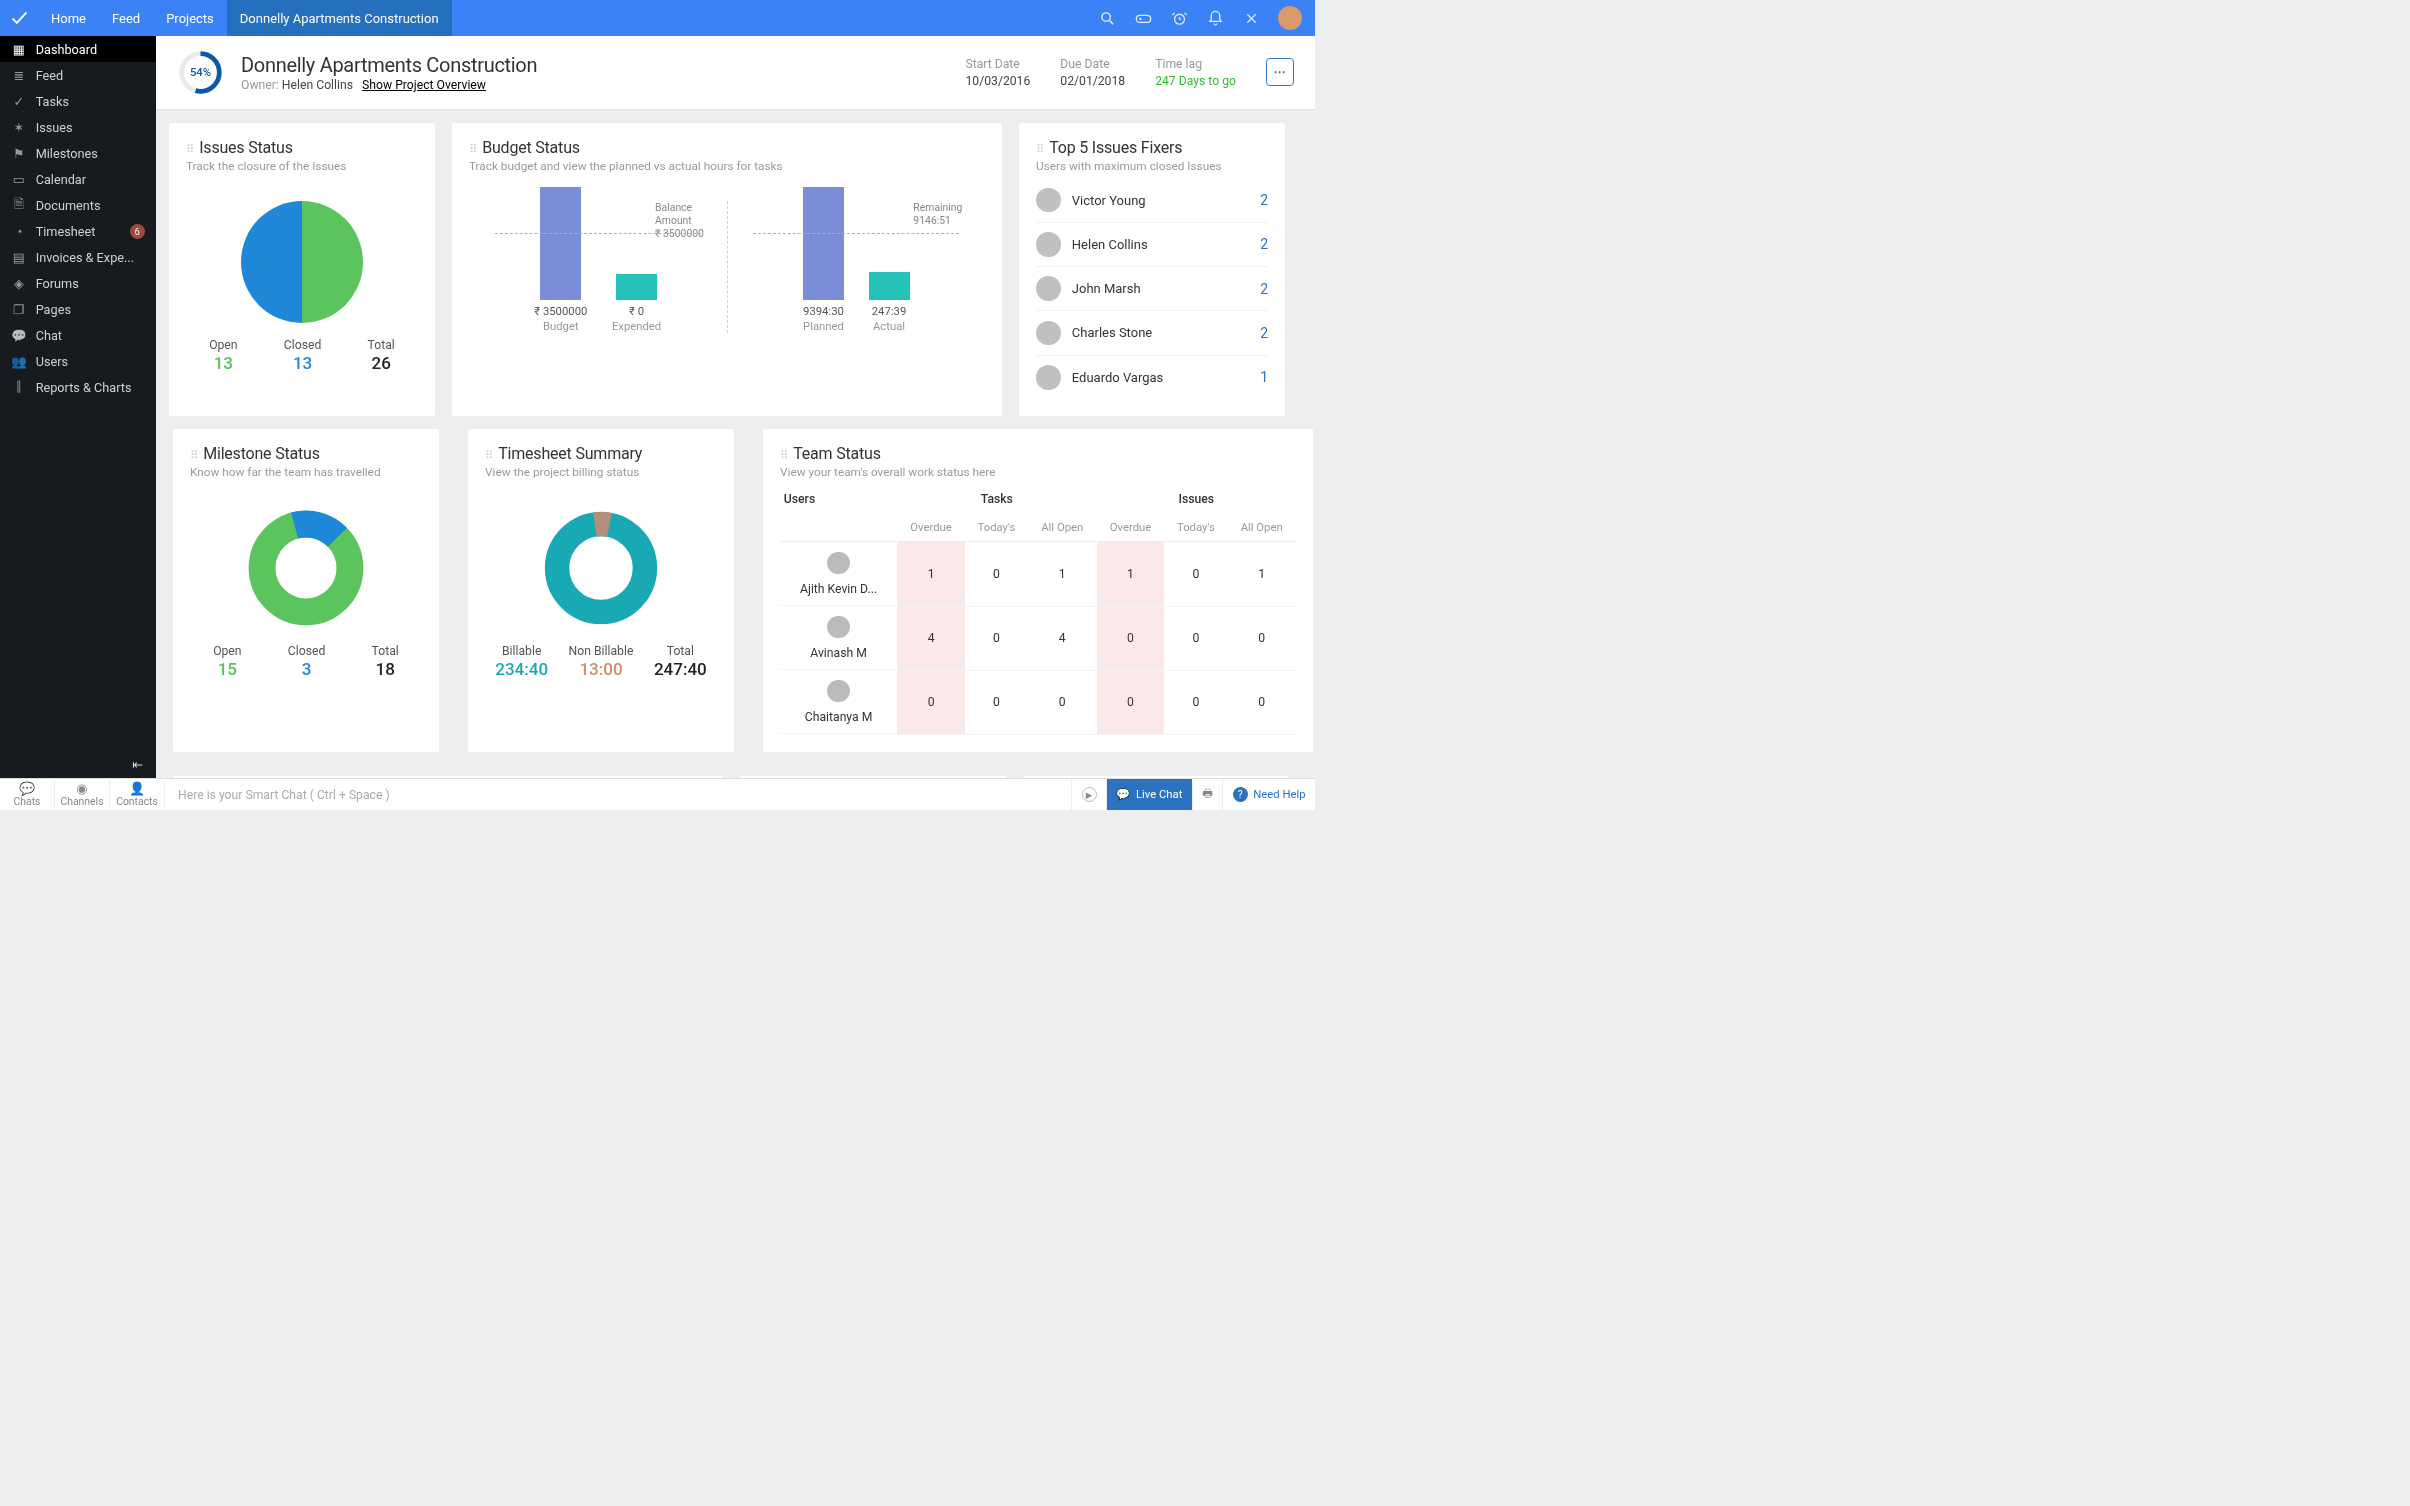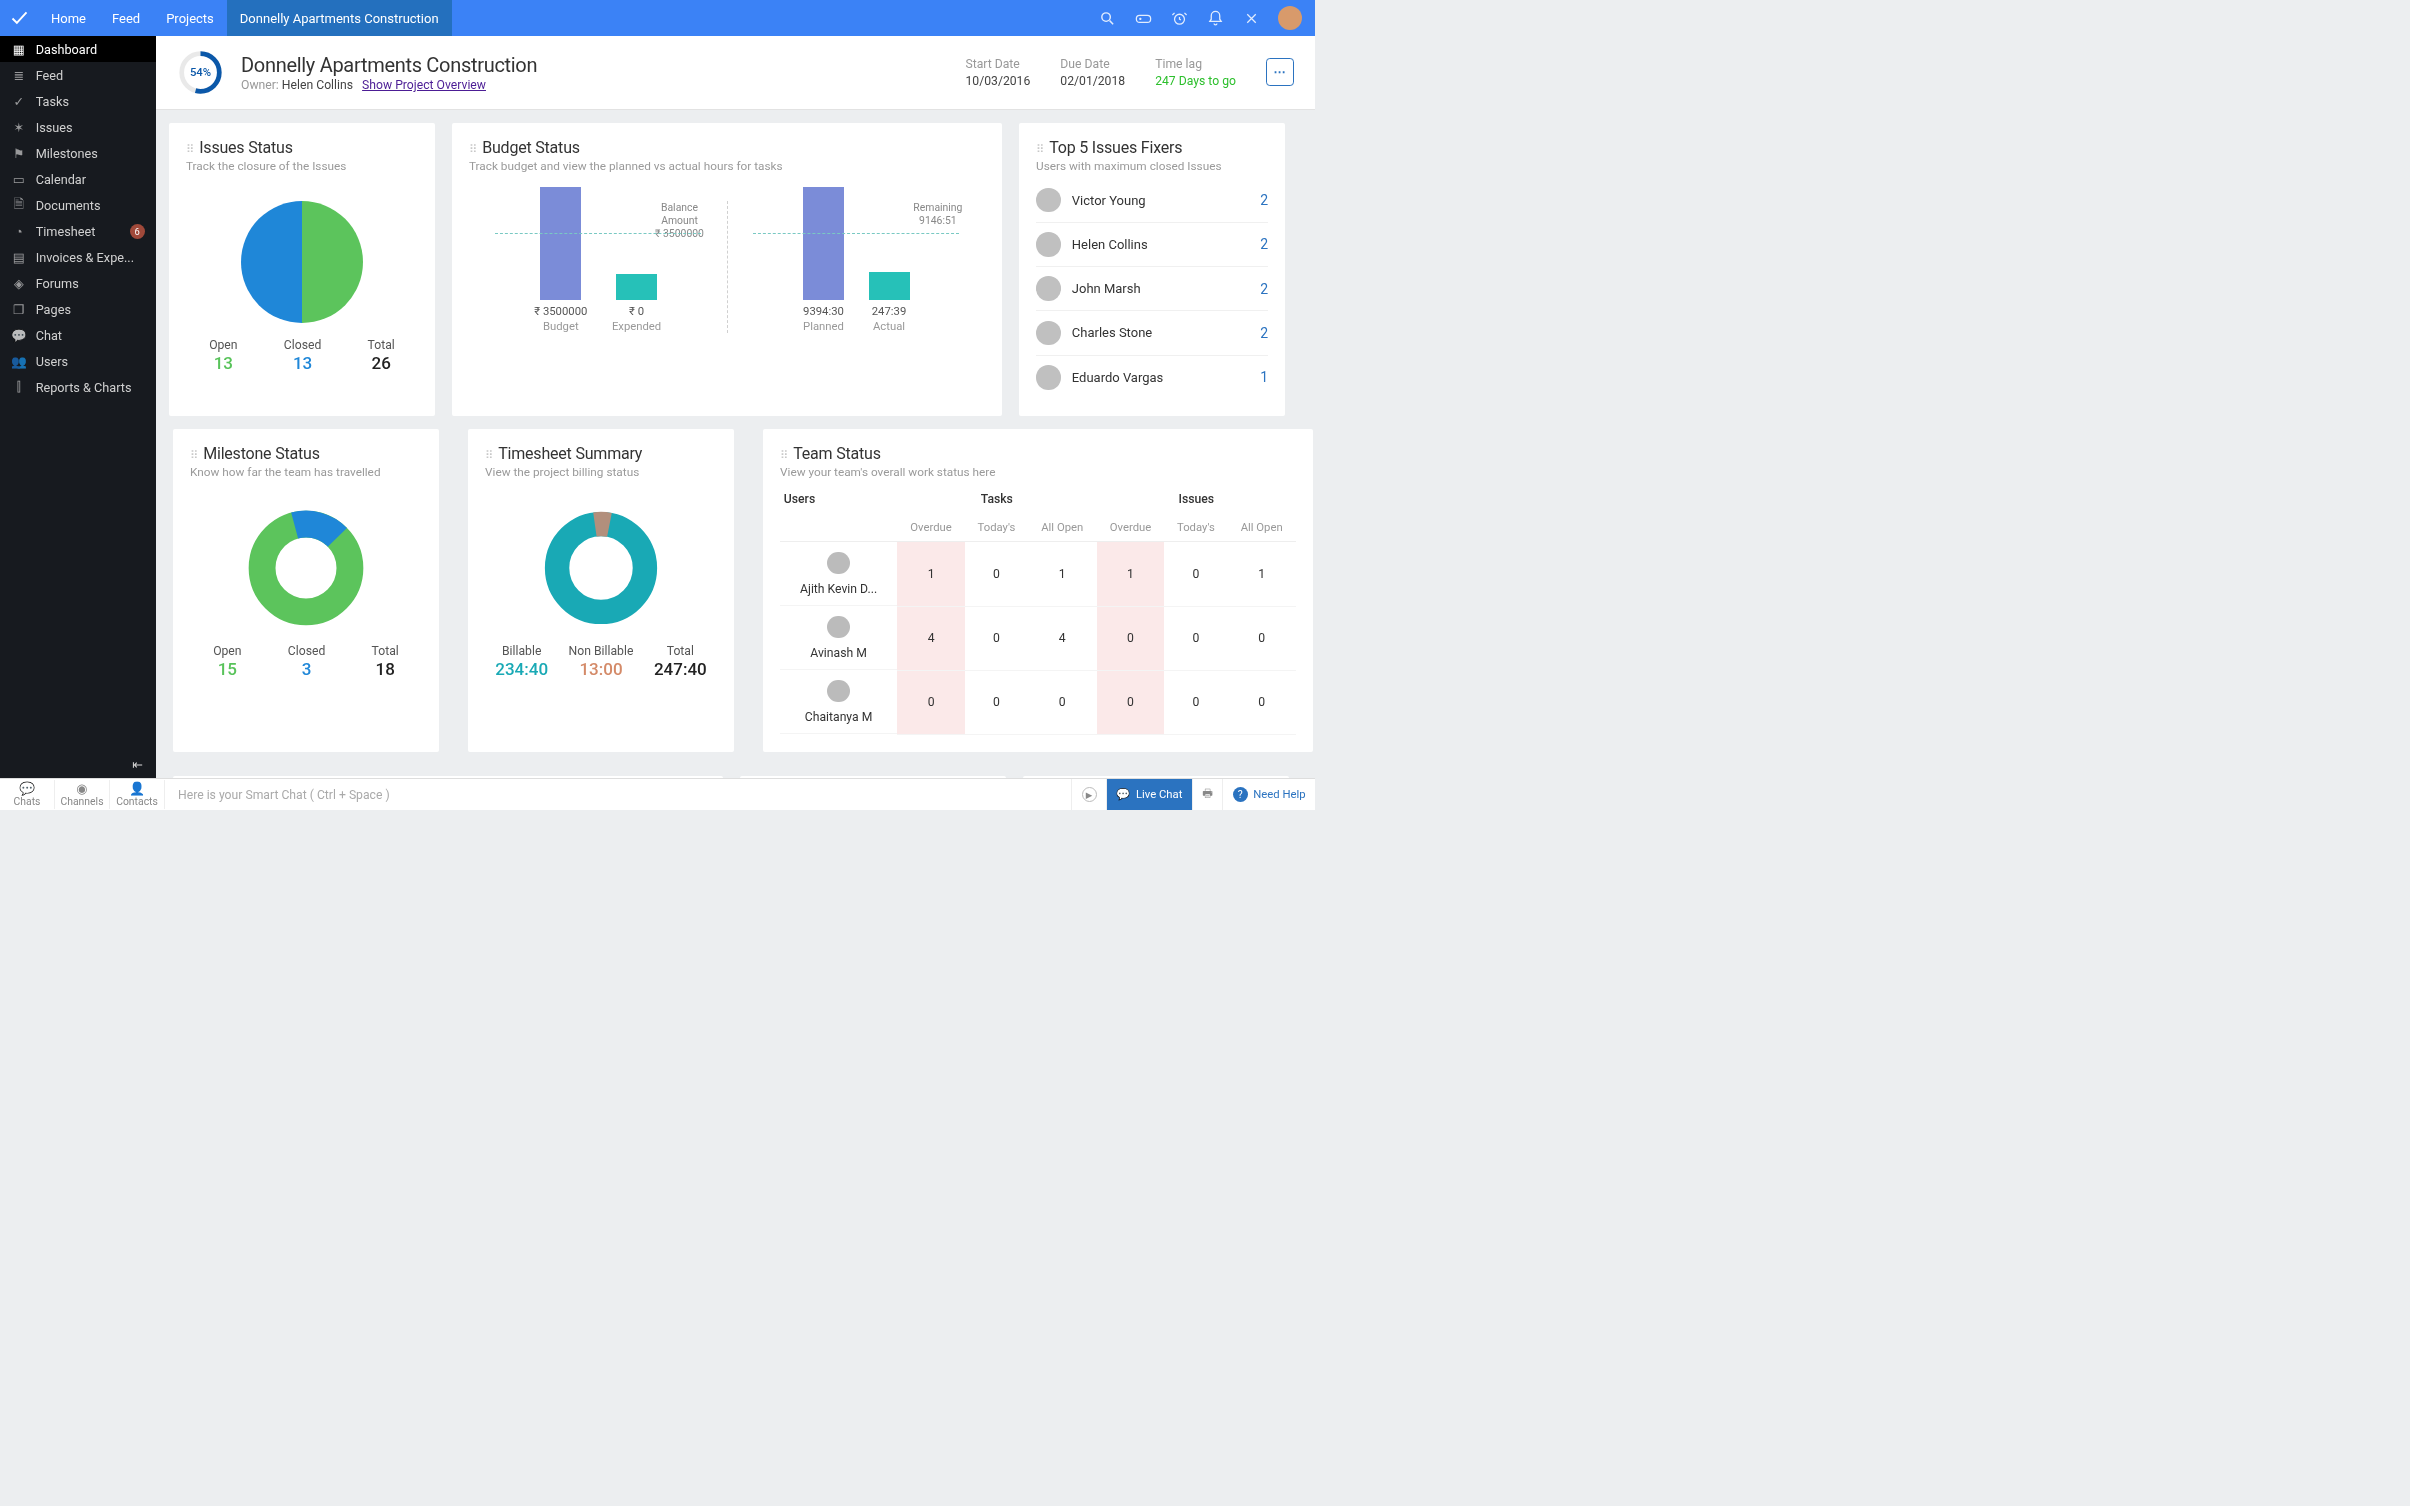--- a/index.html
+++ b/index.html
@@ -27,21 +27,21 @@
 .sidebar-footer { margin-top:auto; height:28px; display:flex; align-items:center; justify-content:flex-end; padding-right:13px; }
 
 
 .main { flex:1; overflow-y:auto; padding:0; }
 .page-head { background:#fff; padding:13px 21px; display:flex; align-items:center; gap:17px; border-bottom:0.9px solid #e2e2e2; }
 .progress-ring { width:47px; height:47px; position:relative; }
 .progress-ring .pct { position:absolute; inset:0; display:flex; align-items:center; justify-content:center; font-size:11.3px; color:#0b58a9; font-weight:500; }
 .page-titleblock .ptitle { font-size:20px; letter-spacing:-0.3px; }
 .owner-line { font-size:12.2px; color:#999; margin-top:1.9px; }
 .owner-line .owner-name { color:#444; }
-.owner-line .overview-link { color:#4c1d95; text-decoration:underline; cursor:pointer; }
+.owner-line .overview-link { color:#000000; text-decoration:underline; cursor:pointer; }
 .head-right { margin-left:auto; display:flex; align-items:center; gap:30px; font-size:12.2px; }
 .head-right .kv .k { color:#999; font-size:12.2px; }
 .head-right .kv .v { margin-top:3.8px; color:#444; }
 .head-right .kv .v.green { color:#2cbf2c; }
 .more-btn { width:28px; height:28px; border:0.9px solid #2b73c0; border-radius:3.8px; display:flex; align-items:center; justify-content:center; cursor:pointer; color:#2b73c0; font-weight:bold; letter-spacing:0.9px; }
 
 
 .grid { padding:13px; display:grid; grid-template-columns: 266px 550px 266px; gap:17px; }
 .card { background:#fff; border-radius:1.9px; padding:15px 17px 17px; }
 .card .chdr { margin-bottom:5.6px; }
@@ -62,21 +62,21 @@
 
 
 .budget-wrap { display:flex; gap:0; justify-content:center; padding-top:22.6px; }
 .budget-half { flex:1; display:flex; flex-direction:column; align-items:center; position:relative; }
 .budget-half + .budget-half { border-left:0.9px dashed #d0d0d0; }
 .barchart { display:flex; align-items:flex-end; gap:24.5px; height:132px; }
 .barchart .bar-col { display:flex; flex-direction:column; align-items:center; }
 .barchart .bar { width:41px; }
 .bar.lavender { background:#7b8cd8; }
 .bar.teal2 { background:#26c1b8; }
-.bar-lbl-top { font-size:10.4px; color:#888; text-align:center; line-height:1.25; position:absolute; top:0; }
+.bar-lbl-top { font-size:10.4px; color:#888; line-height:1.25; position:absolute; top:0; }
 .bar-ax { font-size:11.3px; color:#555; margin-top:5.6px; text-align:center; }
 .bar-ax .ax-val { display:block; }
 .bar-ax .ax-lbl { color:#999; display:block; margin-top:1.9px; }
 .dashed-top { position:absolute; top:32px; left:10%; right:10%; border-top:0.9px dashed #79c9c3; }
 
 
 .fixers { display:flex; flex-direction:column; }
 .fixer-row { display:flex; align-items:center; padding:9.4px 0; border-bottom:0.9px solid #f0f0f0; }
 .fixer-row:last-child { border-bottom:none; }
 .fixer-row .fav { width:24.5px; height:24.5px; border-radius:50%; background:#c0c0c0; margin-right:11.3px; flex-shrink:0; }

